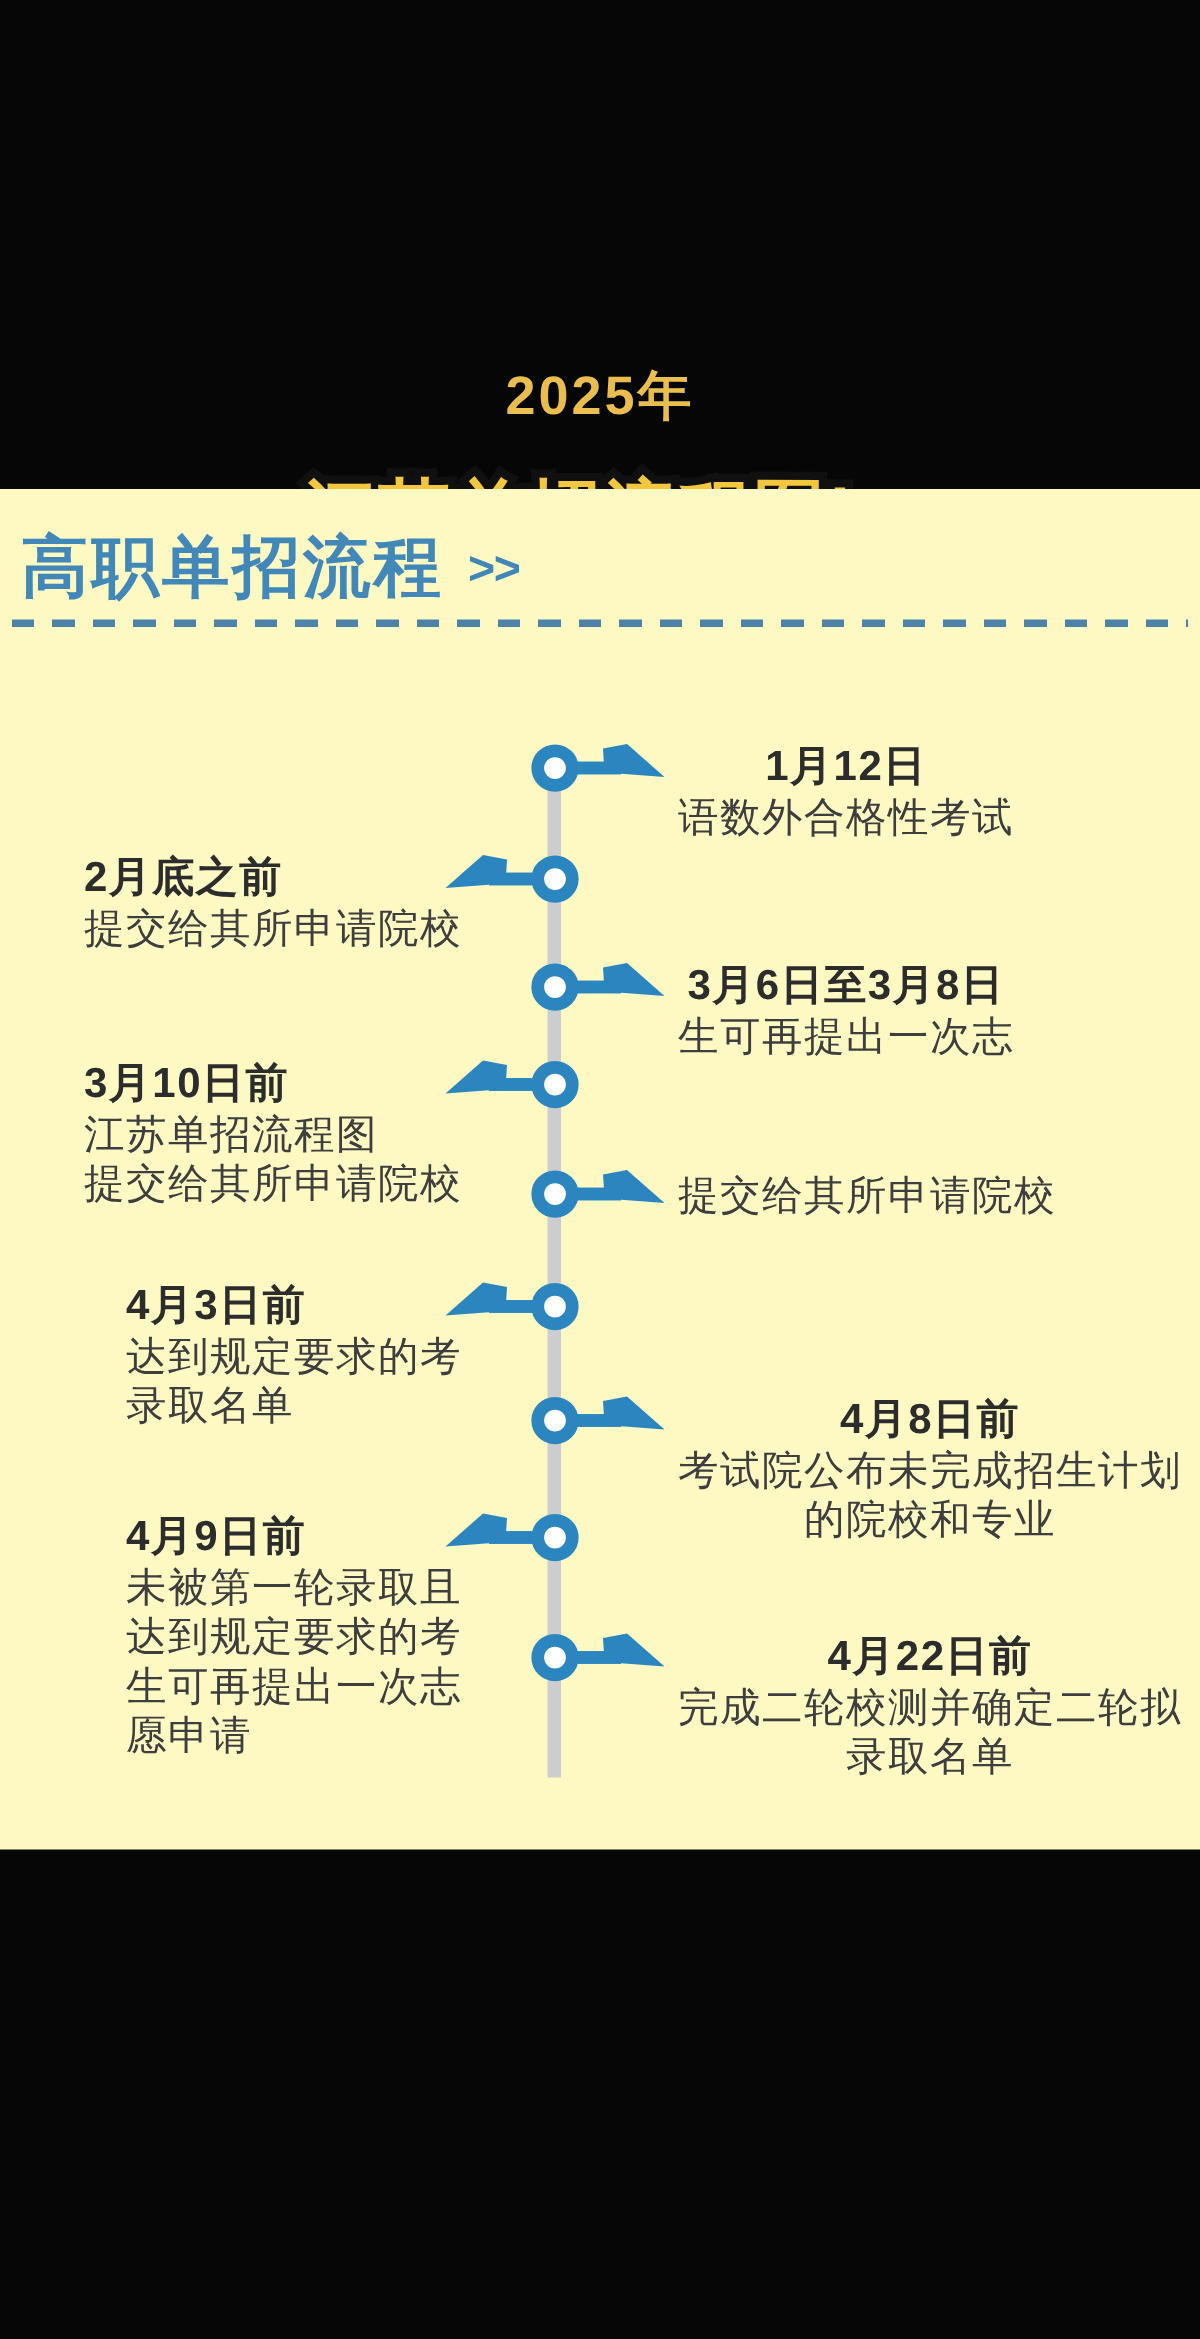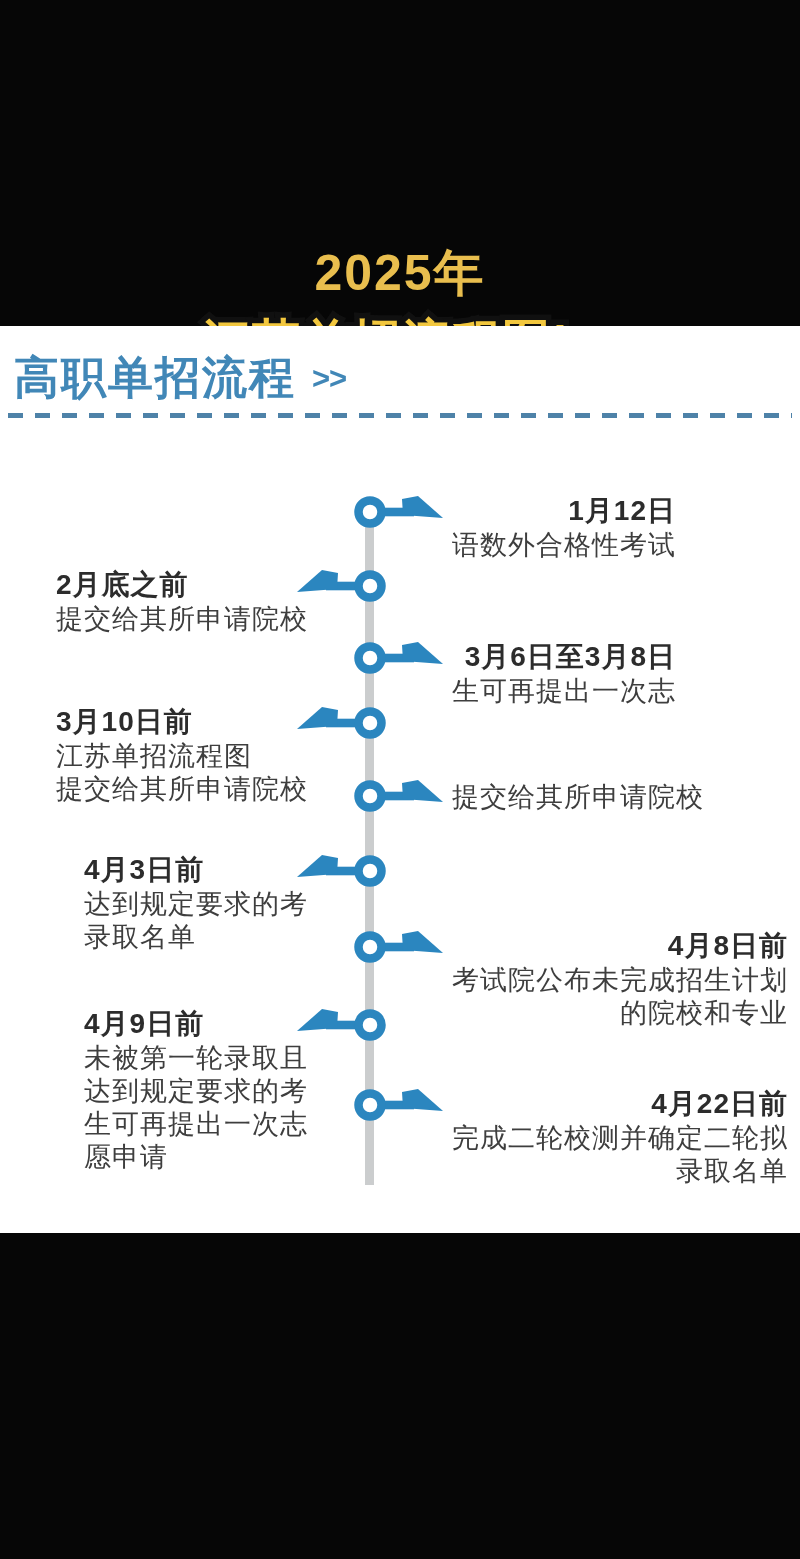--- a/index.html
+++ b/index.html
@@ -3,25 +3,25 @@
 <meta charset="utf-8">
 <style>
   html,body{margin:0;padding:0;}
   body{
     width:800px;height:1559px;position:relative;overflow:hidden;
     background:#060606;
     font-family:"Liberation Sans","DejaVu Sans",sans-serif;
   }
   .canvas{
     position:absolute;left:0;top:326px;width:800px;height:907px;
-    background:#ffffff;
+    background:#fef9c3;
   }
   
   .overlay-line{position:absolute;left:0;width:800px;text-align:center;pointer-events:none;}
-  .year{top:240px;font-size:50px;font-weight:700;color:#e9be4e;letter-spacing:2px;}
+  .year{top:240px;font-size:36px;font-weight:700;color:#e9be4e;letter-spacing:2px;}
   .l2{top:310px;}
   .l3{top:377px;}
   .stroke{
     position:relative;display:inline-block;z-index:0;
     font-size:48px;font-weight:700;color:#f2c73e;letter-spacing:2px;
   }
   .l2 .stroke{left:-14px;}
   .l3 .stroke{left:-18px;}
   .stroke::before{
     content:attr(data-text);
@@ -42,21 +42,21 @@
     display:inline-block;position:relative;top:-4px;color:#4187b7;}
   .dashed{
     position:absolute;left:8px;top:87px;width:784px;height:5px;
     background:repeating-linear-gradient(to right,#4e82a8 0 15px,transparent 15px 27px);
   }
   
   .tl-line{position:absolute;left:365px;top:186px;width:9px;height:673px;background:#cbcdce;}
   .marker{position:absolute;width:100px;height:44px;}
   .marker.flip{transform:scaleX(-1);}
   .row-text{position:absolute;}
-  .row-text.right{left:452px;text-align:right;}
+  .row-text.right{left:452px;text-align:center;}
   .row-text.left{right:492px;}
   .date{
     font-size:28px;font-weight:700;color:#2c2c2c;line-height:32px;
     letter-spacing:1px;white-space:pre;
   }
   .row-text.left .date{padding-right:9px;}
   .desc{
     font-size:27px;color:#3e3e3e;line-height:33px;letter-spacing:1px;
     white-space:pre-line;margin-top:2px;
   }

